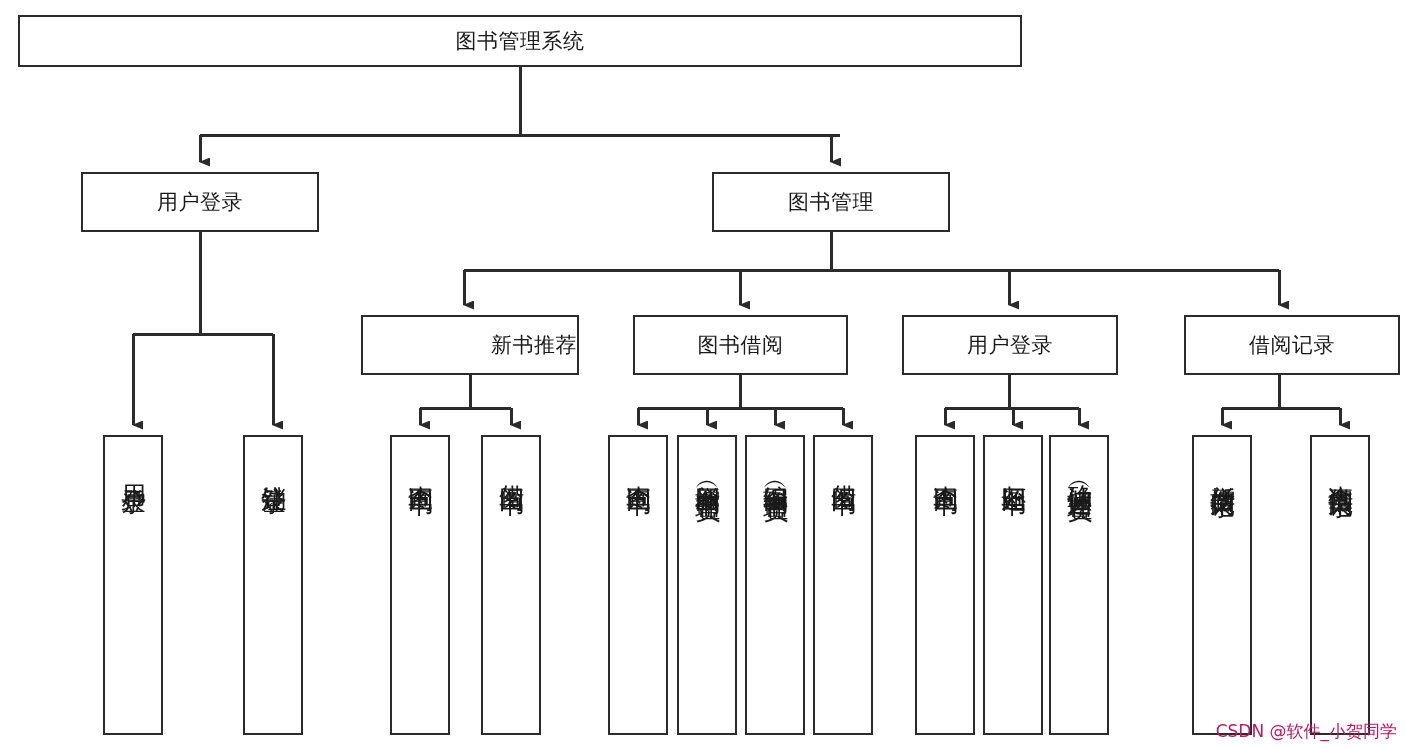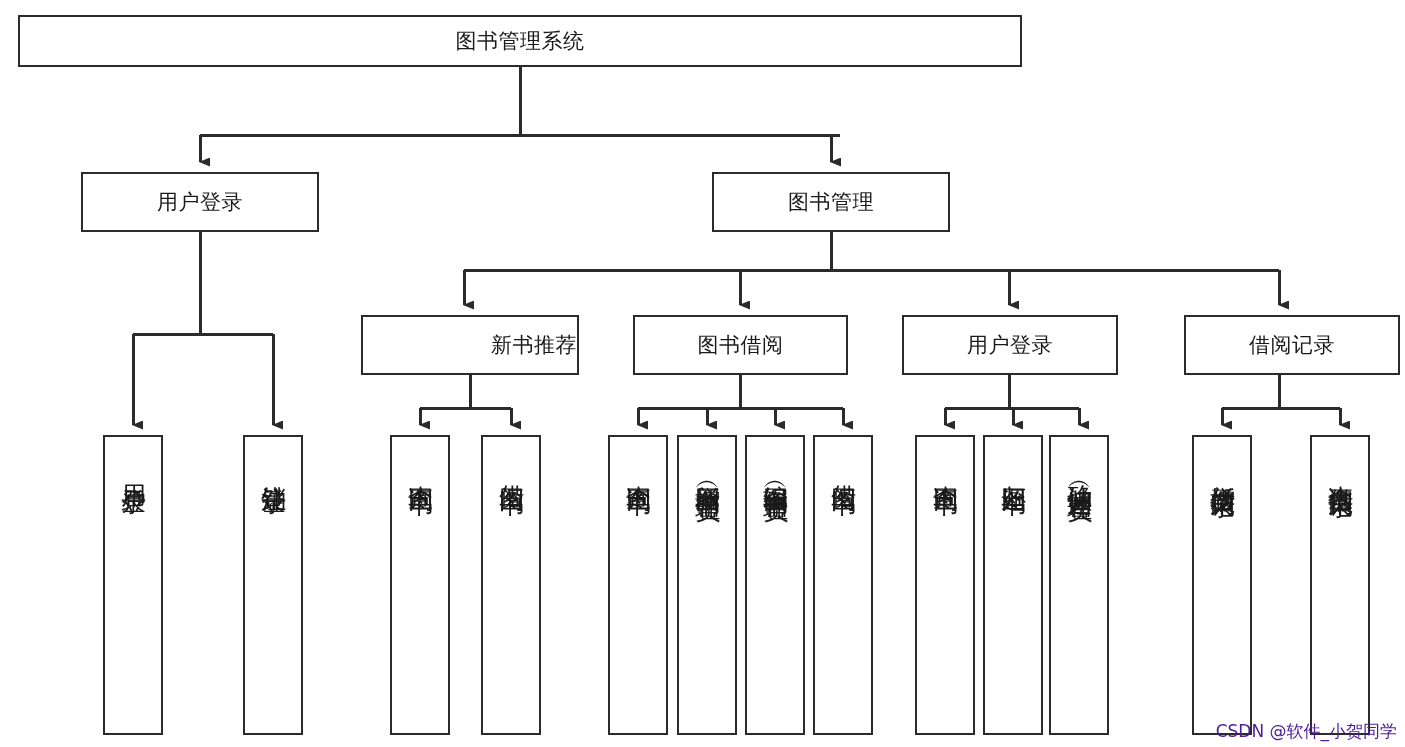--- a/index.html
+++ b/index.html
@@ -61,21 +61,21 @@
     font-size: 25px;
     line-height: 1.06;
     letter-spacing: 2px;
     text-align: left;
   }
   .watermark {
     position: absolute;
     right: 8px;
     bottom: 4px;
     font-size: 17px;
-    color: #4c1d95;
+    color: #be185d;
     white-space: nowrap;
     z-index: 3;
     font-family: "DejaVu Sans", "Liberation Sans", sans-serif;
   }
 </style>
 </head>
 <body>
 
 <div id="diagram-root">
 

